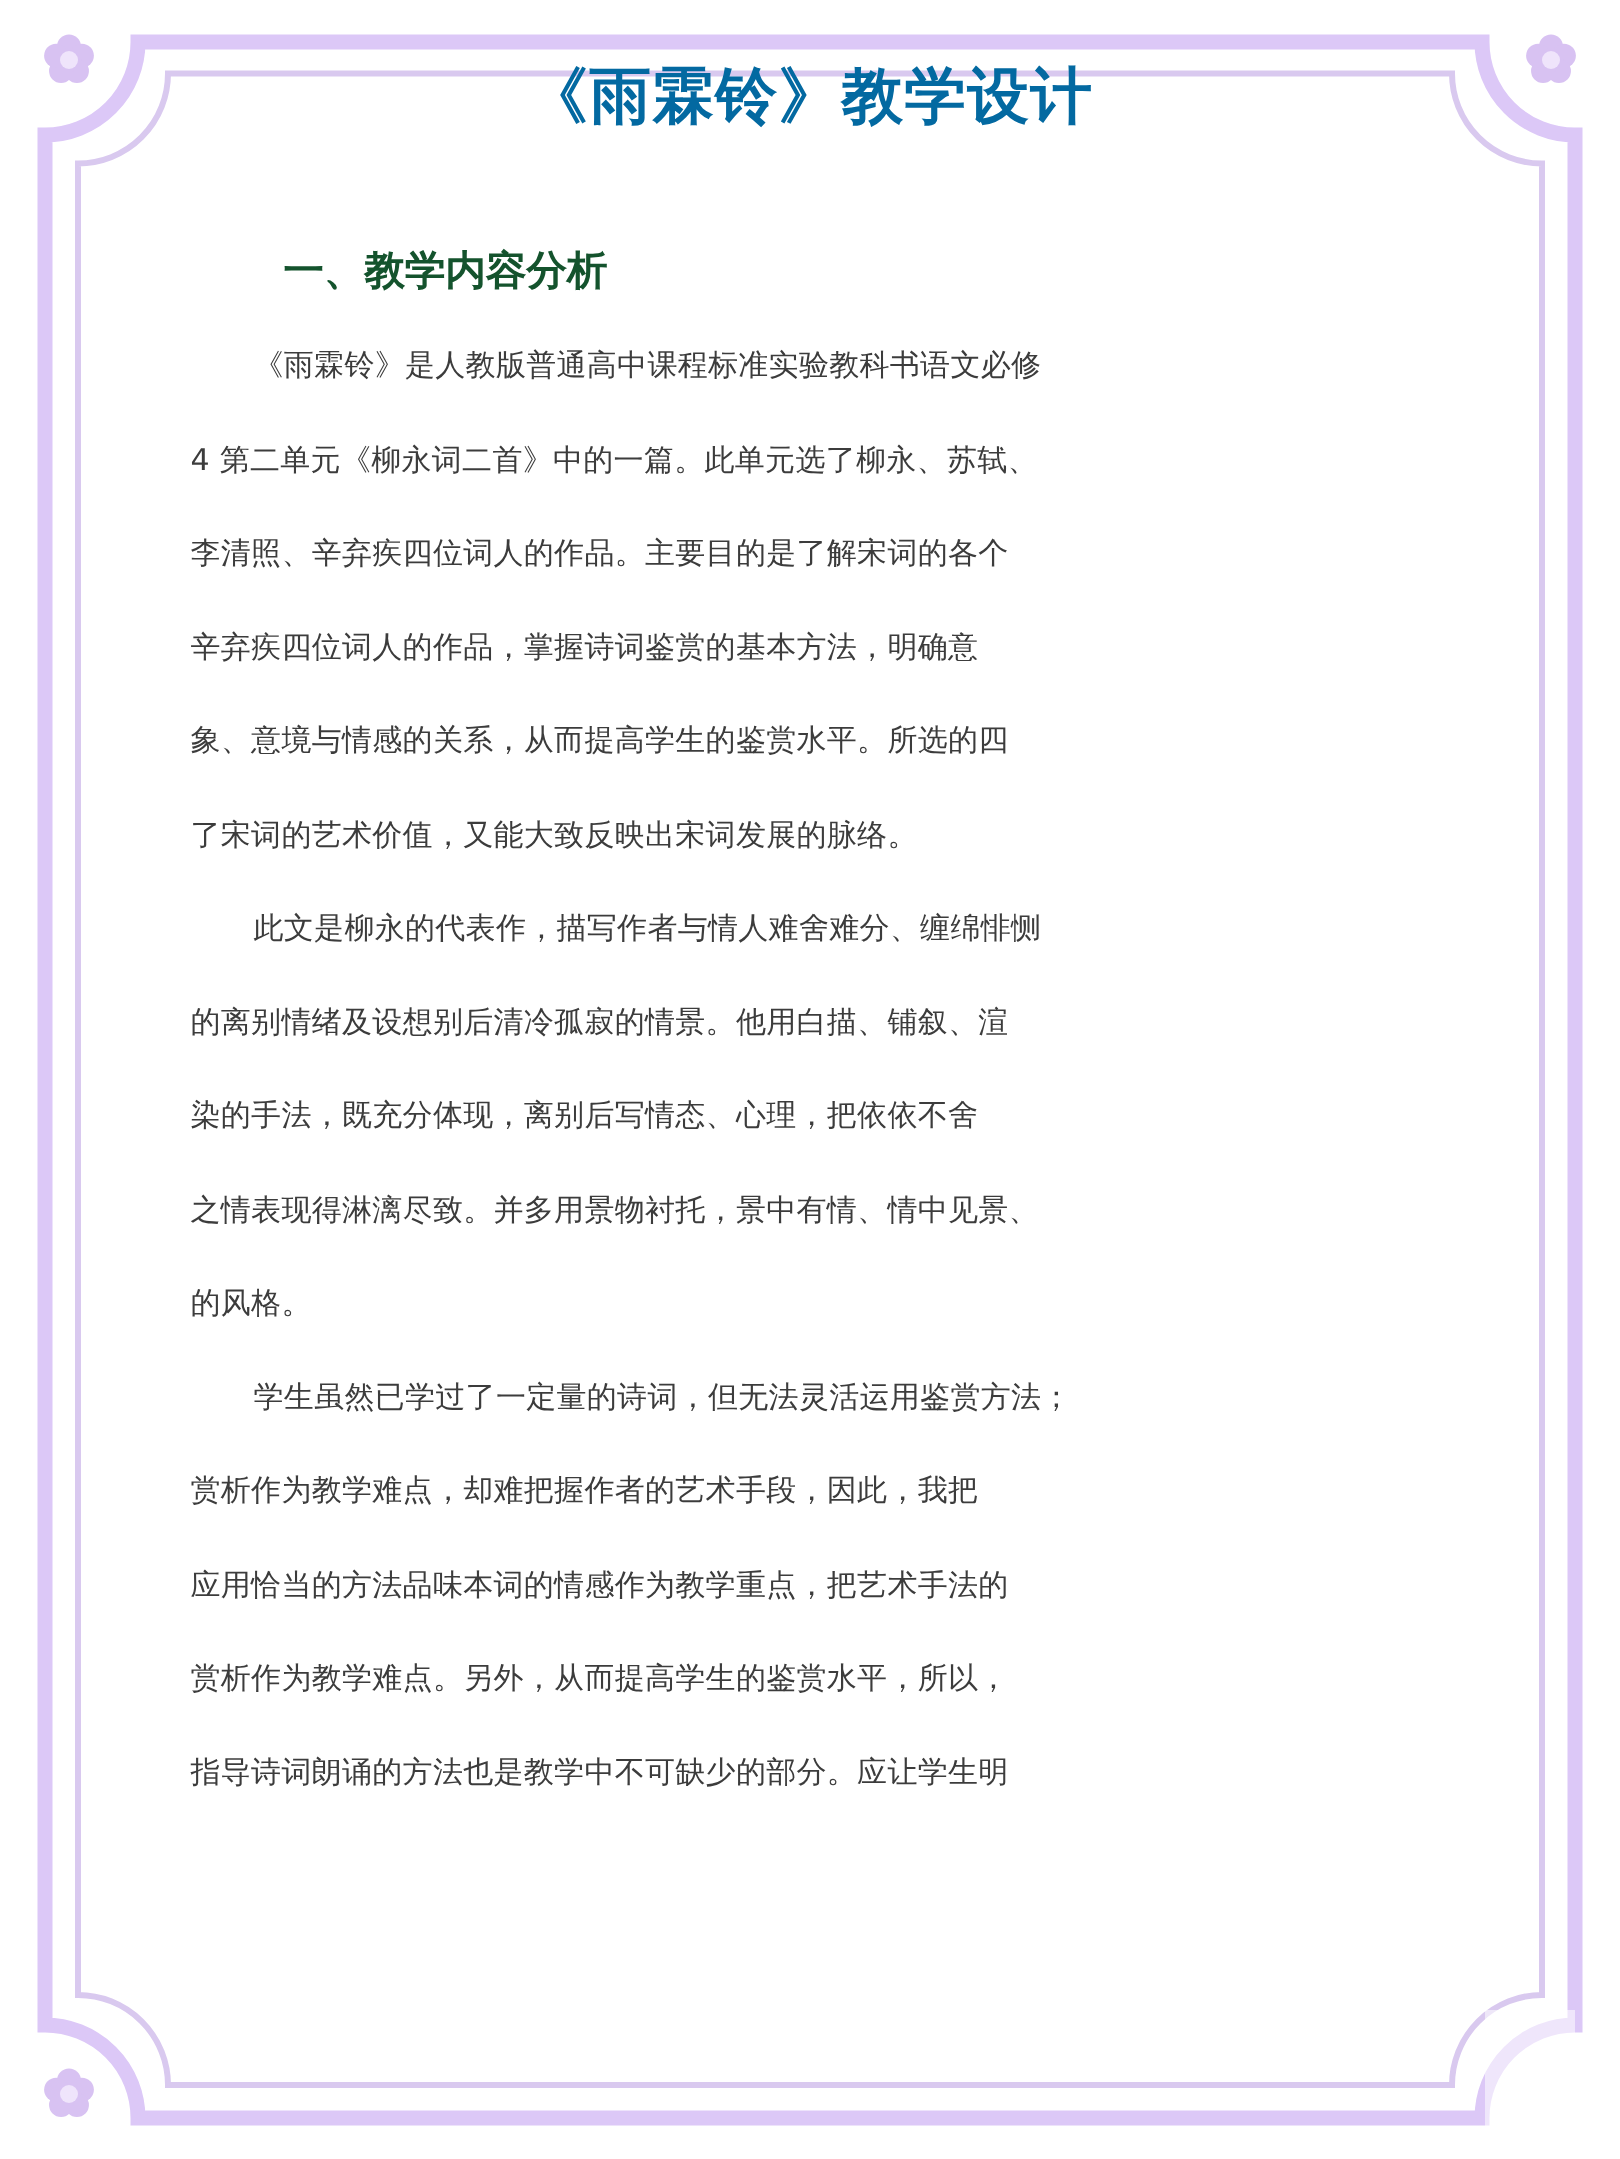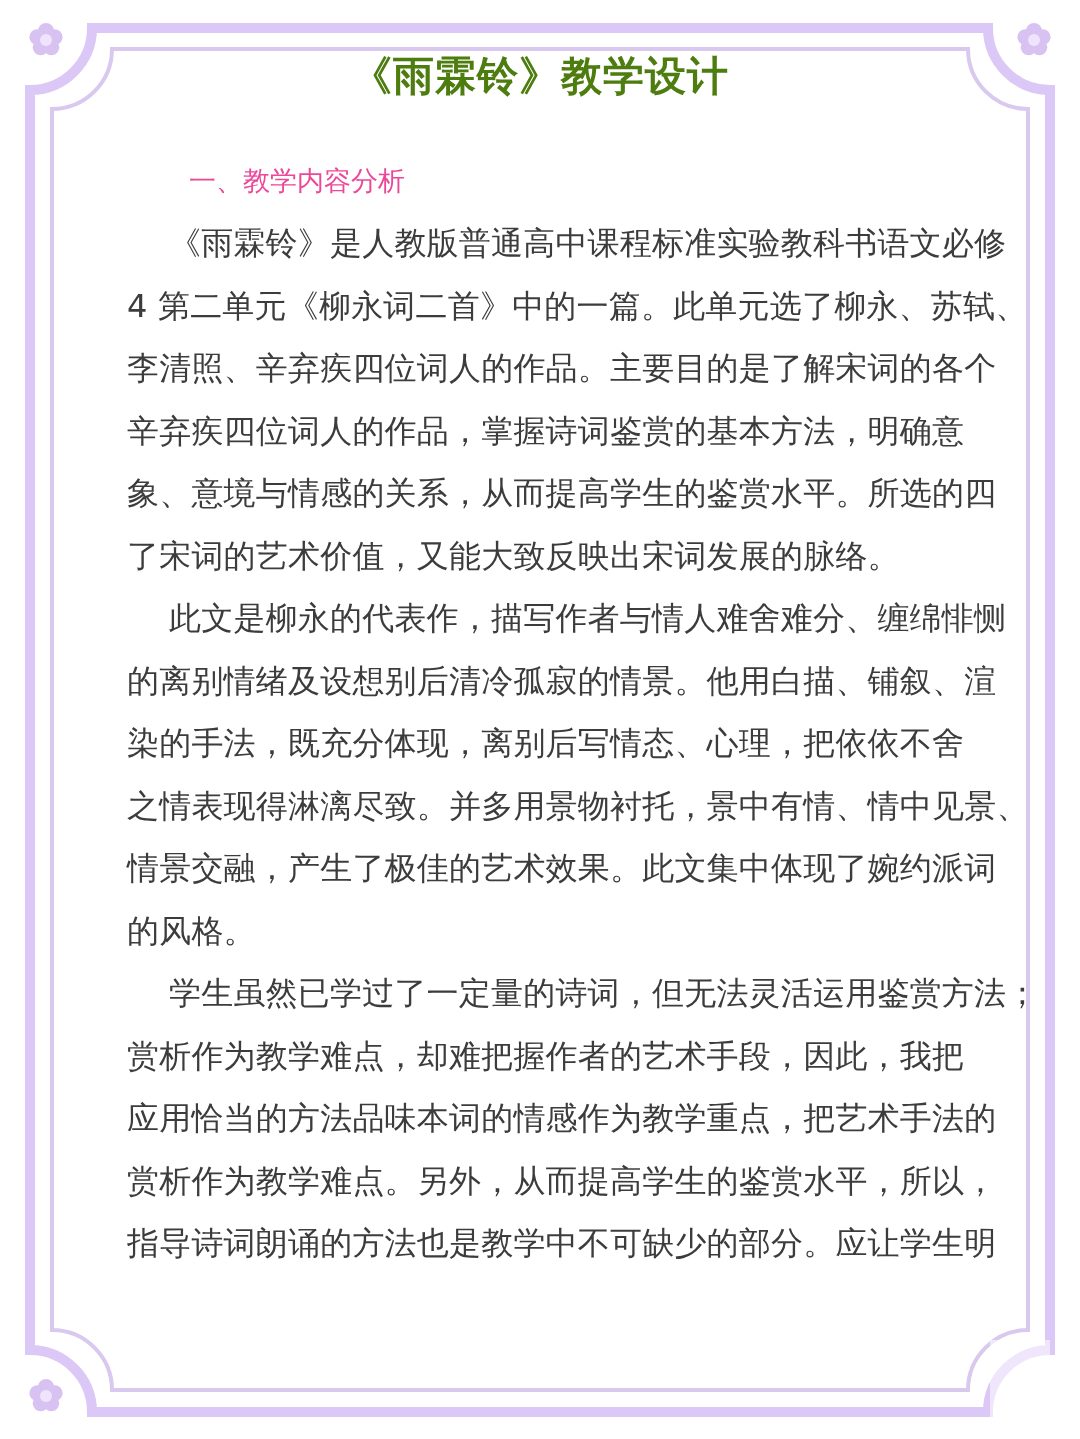--- a/index.html
+++ b/index.html
@@ -20,48 +20,48 @@
     left: 0;
     top: 0;
     width: 1080px;
     height: 1439px;
     pointer-events: none;
   }
   .page-title {
     position: absolute;
     left: 0;
     width: 1080px;
-    top: 46px;
+    top: 34px;
     text-align: center;
     font-size: 41px;
     font-weight: bold;
-    color: #4d7c0f;
+    color: #0369a1;
     letter-spacing: 1px;
     line-height: 60px;
     margin: 0;
   }
   .content {
     position: absolute;
     left: 127px;
     top: 150px;
     width: 830px;
   }
   .section-heading {
     font-size: 27px;
-    font-weight: normal;
-    color: #ec4899;
+    font-weight: bold;
+    color: #14532d;
     height: 62px;
     line-height: 62px;
     margin: 0;
     white-space: nowrap;
   }
   .section-heading.h1 { padding-left: 62px; }
   .section-heading.h2 { padding-left: 40px; }
   .para {
-    font-size: 32px;
+    font-size: 20px;
     line-height: 62.5px;
     color: #3c3c3c;
     margin: 0;
     letter-spacing: 0.2px;
   }
   .line {
     display: block;
     white-space: nowrap;
     height: 62.5px;
   }
@@ -119,21 +119,20 @@
     <span class="line">辛弃疾四位词人的作品，掌握诗词鉴赏的基本方法，明确意</span>
     <span class="line">象、意境与情感的关系，从而提高学生的鉴赏水平。所选的四</span>
     <span class="line">了宋词的艺术价值，又能大致反映出宋词发展的脉络。</span>
   </div>
 
   <div class="para">
     <span class="line indent">此文是柳永的代表作，描写作者与情人难舍难分、缠绵悱恻</span>
     <span class="line">的离别情绪及设想别后清冷孤寂的情景。他用白描、铺叙、渲</span>
     <span class="line">染的手法，既充分体现，离别后写情态、心理，把依依不舍</span>
     <span class="line">之情表现得淋漓尽致。并多用景物衬托，景中有情、情中见景、</span>
-    <span class="line">情景交融，产生了极佳的艺术效果。此文集中体现了婉约派词</span>
     <span class="line">的风格。</span>
   </div>
 
 
   <div class="para">
     <span class="line indent">学生虽然已学过了一定量的诗词，但无法灵活运用鉴赏方法；</span>
     <span class="line">赏析作为教学难点，却难把握作者的艺术手段，因此，我把</span>
     <span class="line">应用恰当的方法品味本词的情感作为教学重点，把艺术手法的</span>
     <span class="line">赏析作为教学难点。另外，从而提高学生的鉴赏水平，所以，</span>
     <span class="line">指导诗词朗诵的方法也是教学中不可缺少的部分。应让学生明</span>

